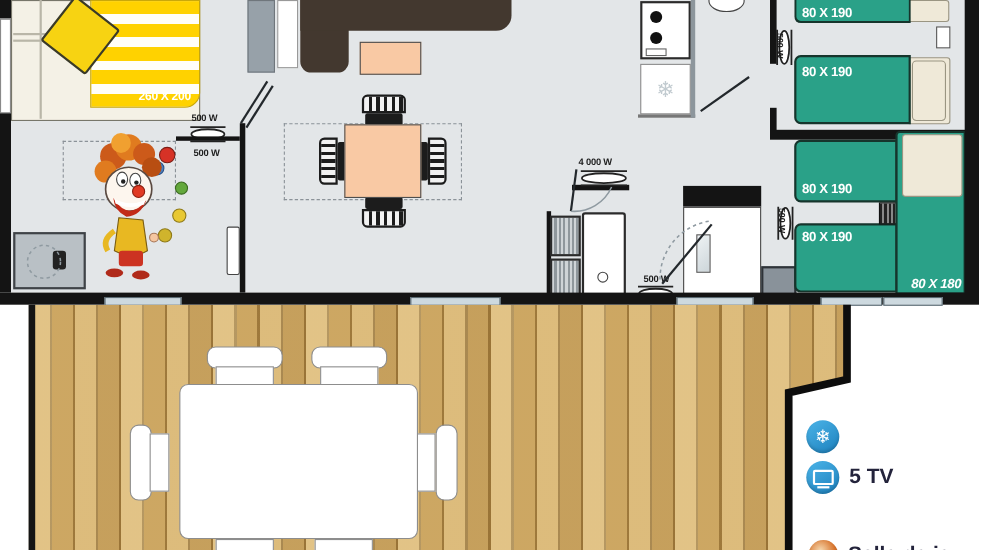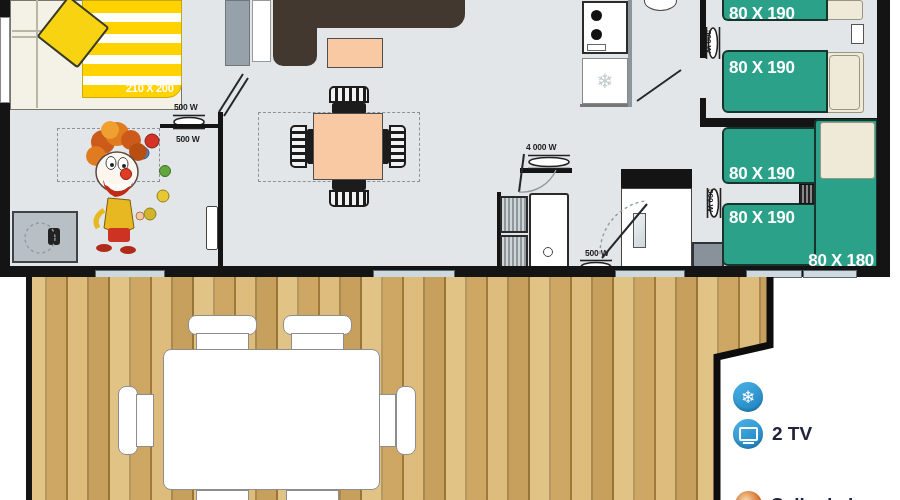--- a/index.html
+++ b/index.html
@@ -3,21 +3,21 @@
 <meta charset="utf-8">
 <style>
   html,body{margin:0;padding:0;background:#fff;}
   #stage{position:relative;width:900px;height:500px;overflow:hidden;background:#fff;
          font-family:"Liberation Sans",sans-serif;}
   .abs{position:absolute;}
   .wall{position:absolute;background:#141414;}
   .win{position:absolute;top:270px;height:6px;background:#cdd9df;border:1px solid #5a6a72;}
   .bed{position:absolute;background:#2aa188;border:2px solid #16352c;box-sizing:border-box;}
   .pillow{position:absolute;background:#efe9d8;border:1.5px solid #9a9582;border-radius:3px;box-sizing:border-box;}
-  .bedlbl{position:absolute;color:#fff;font-weight:700;font-size:17px;letter-spacing:-0.3px;white-space:nowrap;}
+  .bedlbl{position:absolute;color:#fff;font-weight:700;font-size:12px;letter-spacing:-0.3px;white-space:nowrap;}
   .rlabel{position:absolute;color:#1d1d1d;font-weight:700;font-size:8.5px;white-space:nowrap;letter-spacing:-0.2px;}
   .rlabel-v{position:absolute;color:#1d1d1d;font-weight:700;font-size:8px;writing-mode:vertical-rl;letter-spacing:0;}
   .rad{position:absolute;}
   .rad svg line,.rad svg ellipse{stroke:#222;stroke-width:1.6;fill:#fff;}
   .peach{position:absolute;background:#f9c9a4;border:1.5px solid #4e4e4e;box-sizing:border-box;}
   .chair-seat{position:absolute;background:#1c1c1c;border-radius:2px;}
   .back-h{position:absolute;background:repeating-linear-gradient(90deg,#f2f2f2 0 4px,#1c1c1c 4px 7px);border:2px solid #1c1c1c;box-sizing:border-box;}
   .back-v{position:absolute;background:repeating-linear-gradient(0deg,#f2f2f2 0 4px,#1c1c1c 4px 7px);border:2px solid #1c1c1c;box-sizing:border-box;}
   .ochair{position:absolute;background:#fff;border:1.6px solid #8d8d8d;box-sizing:border-box;}
   .ribbed{position:absolute;background:repeating-linear-gradient(90deg,#cfd4d7 0 2px,#8f979c 2px 4px);border:2px solid #2a2a2a;box-sizing:border-box;}
@@ -39,21 +39,21 @@
 <div id="stage">
 
   <div class="abs" style="left:0;top:0;width:890px;height:266px;background:#e3e6e8;"></div>
 
   <div class="abs" style="left:10px;top:0;width:172px;height:110px;background:#f4f1e6;border:1.5px solid #77766a;box-sizing:border-box;"></div>
   <div class="abs" style="left:36px;top:0;width:2px;height:108px;background:#b9b6a8;"></div>
   <div class="abs" style="left:12px;top:30px;width:68px;height:1.5px;background:#b9b6a8;"></div>
   <div class="abs" style="left:12px;top:36px;width:68px;height:1.5px;background:#b9b6a8;"></div>
   <div class="abs" style="left:82px;top:0;width:100px;height:98px;border-radius:0 0 14px 0;border:1px solid #c9a80a;box-sizing:border-box;
               background:repeating-linear-gradient(180deg,#ffd200 0 12px,#fffef8 12px 21px);"></div>
-  <div class="bedlbl" style="left:126px;top:82px;font-size:11px;">210 X 200</div>
+  <div class="bedlbl" style="left:126px;top:82px;font-size:11px;">260 X 200</div>
   <div class="abs" style="left:47px;top:6px;width:52px;height:52px;background:#f7d312;border:2px solid #3a3a28;border-radius:3px;transform:rotate(38deg);box-sizing:border-box;"></div>
   <div class="abs" style="left:57px;top:128px;width:103px;height:54px;border:1.5px dashed #8b9298;box-sizing:border-box;"></div>
   <div class="abs" style="left:12px;top:211px;width:66px;height:52px;background:#b9c0c5;border:2px solid #3f4347;box-sizing:border-box;"></div>
   <div class="abs" style="left:48px;top:228px;width:12px;height:17px;background:#222;border-radius:3px;"></div>
 
   <div class="rlabel" style="left:174px;top:102px;">500 W</div>
   <div class="rad" style="left:172px;top:113px;width:34px;height:18px;">
     <svg width="34" height="18" viewBox="0 0 34 18">
         <line x1="1" y1="2.5" x2="33" y2="2.5"></line>
         <ellipse cx="17" cy="9" rx="15" ry="4.5"></ellipse>
@@ -152,21 +152,21 @@
   <div class="wall" style="left:700px;top:118px;width:190px;height:9px;"></div>
 
   <div class="bed" style="left:722px;top:127px;width:94px;height:57px;border-radius:6px 0 0 6px;"></div>
   <div class="bedlbl" style="left:729px;top:164px;">80 X 190</div>
   <div class="bed" style="left:722px;top:203px;width:94px;height:63px;border-radius:6px 0 0 6px;"></div>
   <div class="bedlbl" style="left:729px;top:208px;">80 X 190</div>
   <div class="abs" style="left:799px;top:184px;width:20px;height:20px;background:repeating-linear-gradient(90deg,#222 0 2px,#888 2px 4px);border:1px solid #111;box-sizing:border-box;"></div>
   <div class="abs" style="left:819px;top:186px;width:10px;height:16px;background:#fff;border:1px solid #666;box-sizing:border-box;"></div>
   <div class="bed" style="left:814px;top:119px;width:64px;height:149px;border-radius:4px 0 0 0;"></div>
   <div class="pillow" style="left:820px;top:122px;width:55px;height:57px;"></div>
-  <div class="bedlbl" style="right:26px;top:251px;">80 X 180</div>
+  <div class="bedlbl" style="right:26px;top:251px;font-style:italic;">80 X 180</div>
 
   <div class="wall" style="left:0;top:0;width:10px;height:17px;"></div>
   <div class="abs" style="left:0;top:17px;width:10px;height:86px;background:#fff;border:1px solid #8a8a8a;box-sizing:border-box;"></div>
   <div class="wall" style="left:0;top:103px;width:10px;height:163px;"></div>
   <div class="wall" style="left:877px;top:0;width:13px;height:268px;"></div>
   <div class="wall" style="left:0;top:266px;width:890px;height:11px;"></div>
   <div class="win" style="left:95px;width:68px;"></div>
   <div class="win" style="left:373px;width:80px;"></div>
   <div class="win" style="left:615px;width:68px;"></div>
   <div class="win" style="left:746px;width:54px;"></div>
@@ -234,20 +234,20 @@
     </g>
   </svg>
 
   <div class="legend-row" style="left:733px;top:382px;">
     <div class="licon" style="font-size:17px;">❄</div>
   </div>
   <div class="legend-row" style="left:733px;top:419px;">
     <div class="licon">
         <div class="tvbox"></div>
       </div>
-    <div class="legend-label">2 TV</div>
+    <div class="legend-label">5 TV</div>
   </div>
   <div class="legend-row" style="left:735px;top:491px;">
     <div class="licon" style="width:27px;height:27px;background:radial-gradient(circle at 40% 35%,#f6d9b0,#d8742c 55%,#a33d12);"></div>
     <div class="legend-label">Salle de jeux</div>
   </div>
 
 </div>
 
 </body></html>

